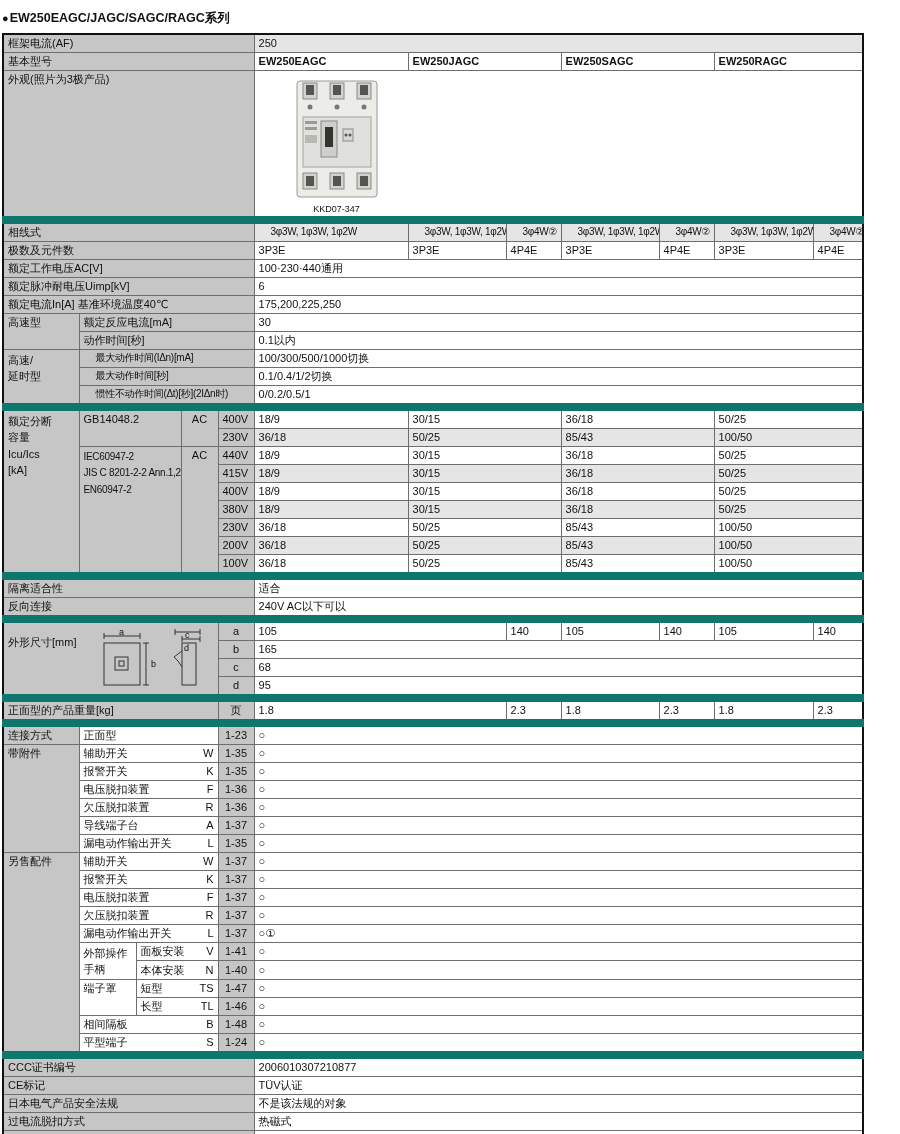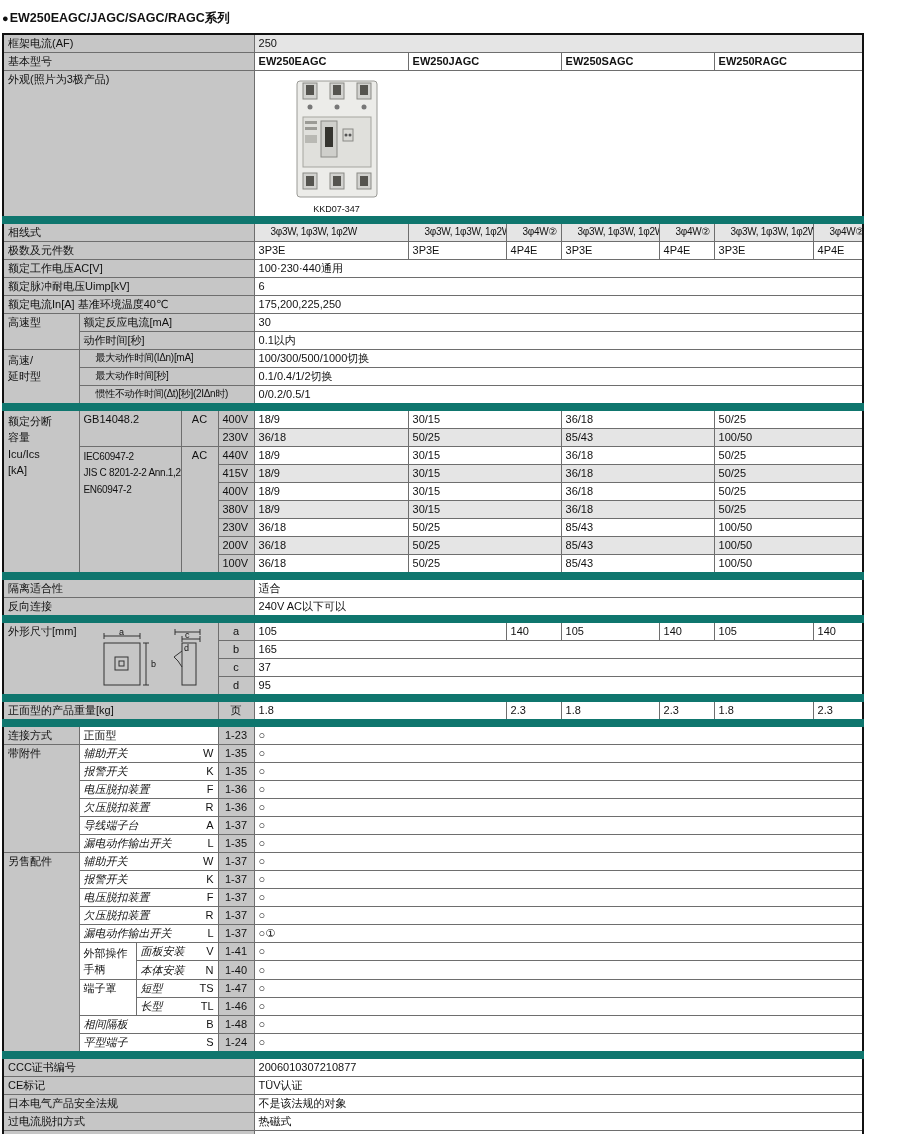--- a/index.html
+++ b/index.html
@@ -19,28 +19,28 @@
   tr.photo-row{height:144px;}
   .lab{background:#c6c6c6;}
   .val{background:#ffffff;}
   .sh{background:#e5e5e5;}
   .ctr{text-align:center;padding:1px 2px;}
   .top{vertical-align:top;padding-top:2px;margin-top:8px;}
   .b{font-weight:bold;}
   .sm{font-size:10px;letter-spacing:-0.3px;white-space:nowrap;padding:1px 16px;}
   .xs{font-size:10px;letter-spacing:-0.3px;white-space:nowrap;}
   .nc{display:flex;justify-content:space-between;align-items:center;}
-  .nc .nm{white-space:nowrap;font-style:italic;}
+  .nc .nm{white-space:nowrap;}
   .nc .cd{white-space:nowrap;padding-left:2px;}
   tr.thick td{border-top:8px solid #0f766e;}
   .lines div{line-height:16.4px;white-space:nowrap;}
   .photo-wrap{margin:6px 0 0 36px;width:84px;}
   .caption{font-size:9px;text-align:center;margin-top:2px;letter-spacing:0;}
   .dimcell{position:relative;}
-  .dimlabel{position:absolute;top:2px;left:4px;white-space:nowrap;}
+  .dimlabel{position:absolute;top:13px;left:4px;white-space:nowrap;}
   .dimsvg{position:absolute;right:4px;top:4px;}
 </style>
 </head>
 <body>
 
 <div class="page">
 <div class="inner">
 
   <div class="subtitle">
     <span class="blt">●</span><span>EW250EAGC/JAGC/SAGC/RAGC系列</span>
@@ -299,21 +299,21 @@
       <td class="val">140</td>
       <td class="val">105</td>
       <td class="val">140</td>
     </tr>
     <tr>
       <td class="lab ctr">b</td>
       <td class="val" colspan="7">165</td>
     </tr>
     <tr>
       <td class="lab ctr">c</td>
-      <td class="val" colspan="7">37</td>
+      <td class="val" colspan="7">68</td>
     </tr>
     <tr>
       <td class="lab ctr">d</td>
       <td class="val" colspan="7">95</td>
     </tr>
 
     <tr class="thick">
       <td class="lab" colspan="4">正面型的产品重量[kg]</td>
       <td class="lab ctr">页</td>
       <td class="val" colspan="2">1.8</td>

